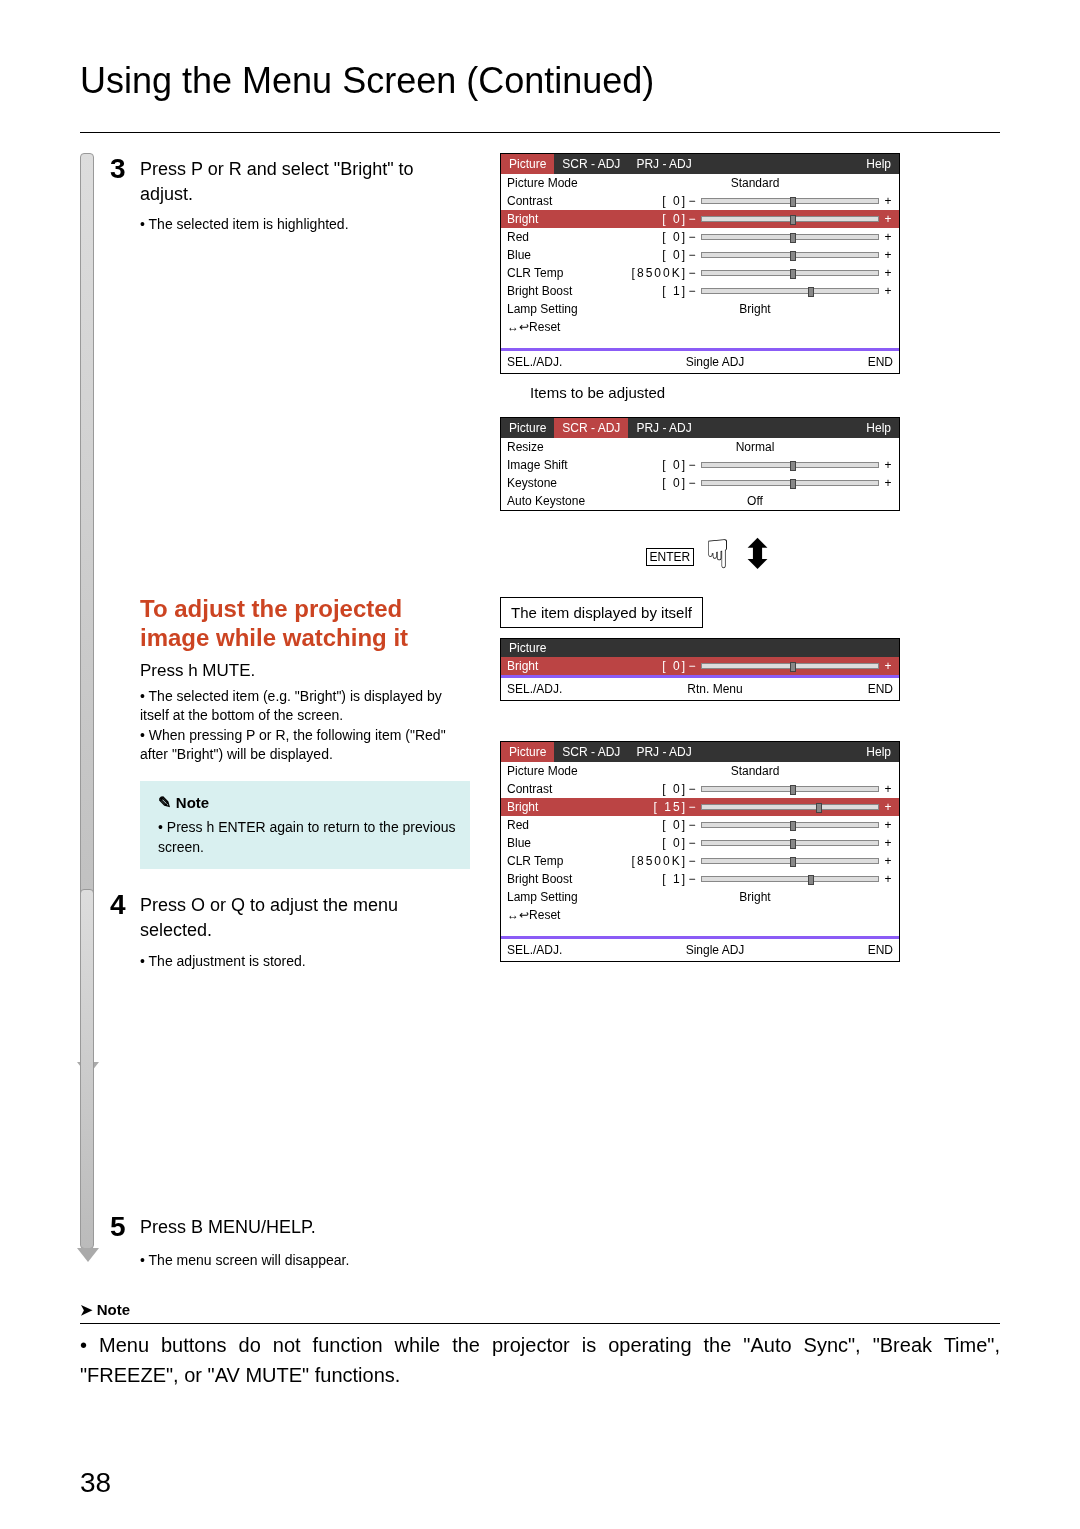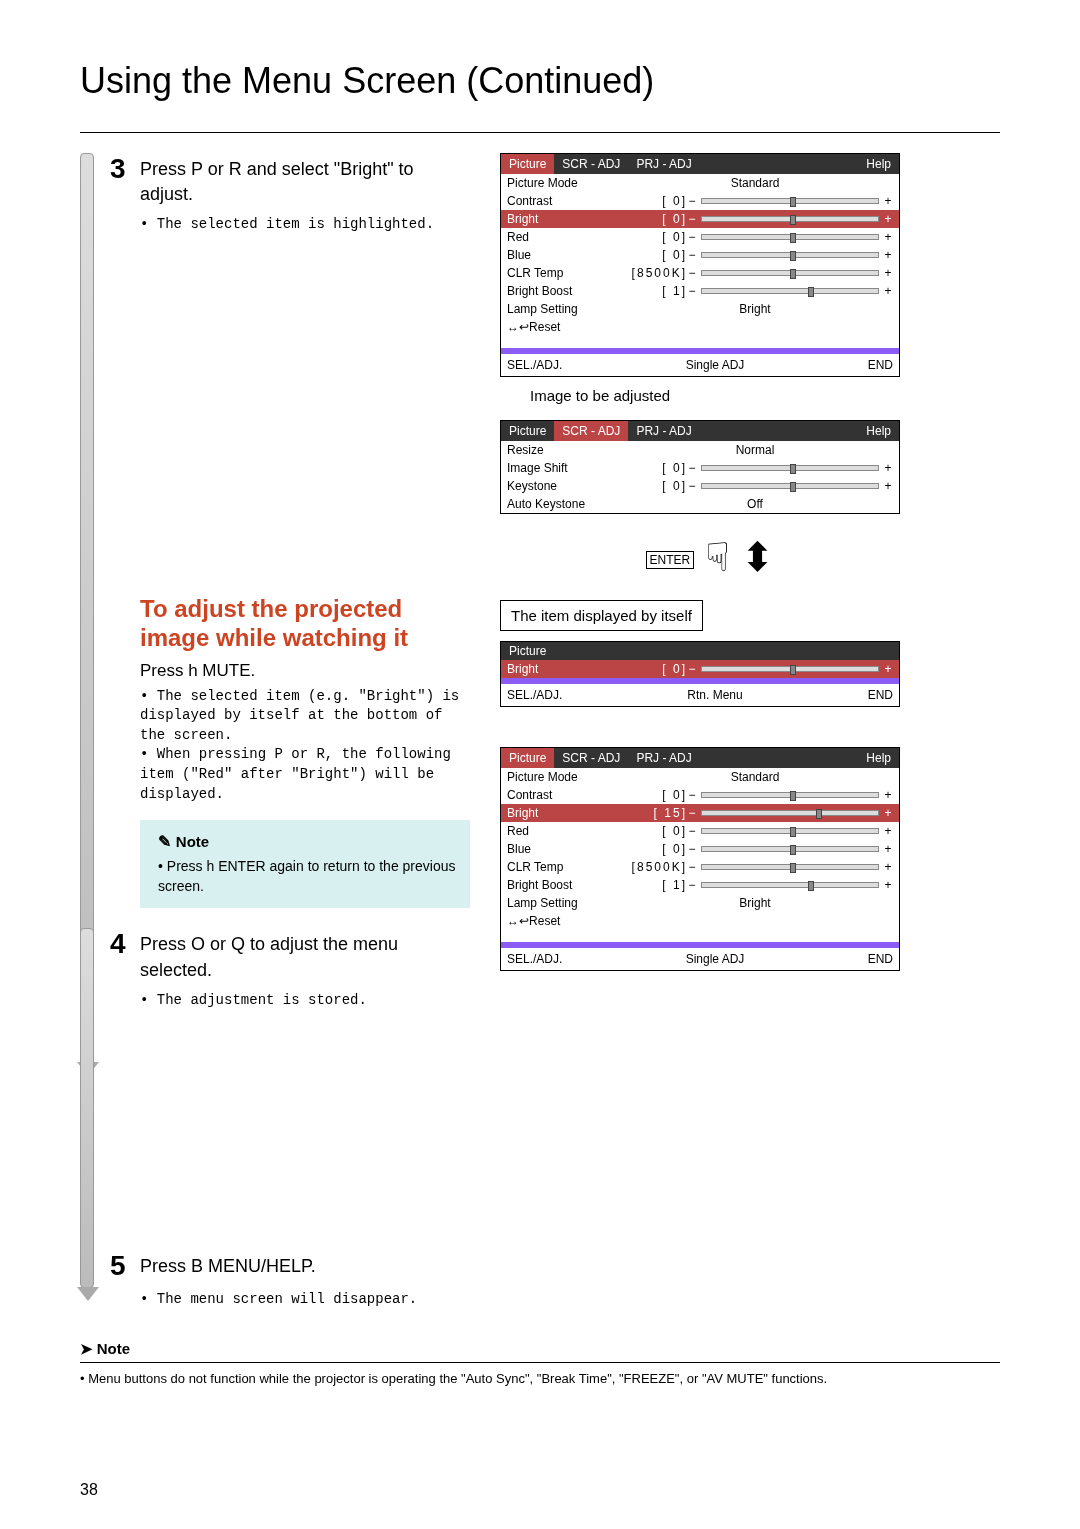--- a/index.html
+++ b/index.html
@@ -5,21 +5,21 @@
   * { box-sizing: border-box; margin: 0; padding: 0; }
   body { font-family: Arial, Helvetica, sans-serif; background: #fff; width: 1080px; height: 1529px; padding: 60px 80px 40px 80px; position: relative; }
   h1 { font-size: 36px; font-weight: normal; margin-bottom: 30px; }
   .hr { border-top: 1px solid #000; margin-bottom: 20px; }
   .cols { display: flex; gap: 30px; }
   .left { width: 390px; position: relative; }
   .right { width: 420px; }
   .step { display: flex; align-items: flex-start; gap: 10px; margin-bottom: 8px; }
   .step-num { font-size: 28px; font-weight: bold; min-width: 20px; }
   .step-text { font-size: 18px; line-height: 1.4; padding-top: 4px; }
-  .bullet { font-size: 14px; margin-left: 30px; line-height: 1.4; font-family: Liberation Mono, monospace; }
+  .bullet { font-size: 14px; margin-left: 30px; line-height: 1.4; }
   .bullet::before { content: "• "; }
   .section-title { font-size: 24px; color: #c42; margin: 20px 0 8px 30px; line-height: 1.2; font-weight: bold; }
   .subhead { font-size: 17px; margin-left: 30px; margin-bottom: 6px; }
   .notebox { background: #d9f0f0; padding: 12px 12px 12px 18px; margin: 16px 0 20px 30px; }
   .notehead { font-size: 15px; font-weight: bold; margin-bottom: 6px; }
   .notehead::before { content: "✎ "; font-size: 16px; }
   .notebullet { font-size: 14px; line-height: 1.4; }
   .notebullet::before { content: "• "; }
   .arrow-bar { position: absolute; left: 0; top: 0; width: 14px; background: linear-gradient(#ddd,#bbb); border: 1px solid #999; border-radius: 4px; }
   .arrow-bar.bar1 { height: 910px; }
@@ -32,33 +32,33 @@
   .tab.help { margin-left: auto; }
   .mrow { display: flex; padding: 2px 6px; align-items: center; }
   .mrow.hl { background: #b44; color: #fff; }
   .mlabel { width: 110px; }
   .mval-wrap { width: 70px; text-align: right; letter-spacing: 2px; }
   .mslider { flex: 1; display: flex; align-items: center; gap: 4px; }
   .minus, .plus { width: 10px; text-align: center; }
   .bar { flex: 1; height: 6px; background: #ddd; border: 1px solid #888; position: relative; }
   .thumb { position: absolute; top: -2px; width: 6px; height: 10px; background: #888; border: 1px solid #444; }
   .mrow .wide { flex: 1; text-align: center; }
-  .footer-row { display: flex; justify-content: space-between; padding: 4px 6px; border-top: 6px solid #8b5cf6; }
+  .footer-row { display: flex; justify-content: space-between; padding: 4px 6px; border-top: 3px solid #8b5cf6; }
   .reset-row { padding: 2px 6px; }
   .caption { font-size: 15px; margin: 6px 0 16px 30px; }
   .caption-box { border: 1px solid #000; padding: 6px 10px; display: inline-block; font-size: 15px; margin: 10px 0 10px 0px; }
   .enter-arrow { text-align: center; font-size: 40px; padding: 10px 0; }
   .enter-label { font-size: 12px; border: 1px solid #000; padding: 1px 3px; display: inline-block; vertical-align: middle; }
   .single-menu { border: 1px solid #000; font-size: 12px; width: 400px; margin-bottom: 20px; }
   .single-head { background: #333; color: #fff; padding: 2px 8px; }
-  .page-num { position: absolute; bottom: 30px; left: 80px; font-size: 16px; }
+  .page-num { position: absolute; bottom: 30px; left: 80px; font-size: 28px; }
   .bottom-note { margin-top: 30px; }
   .bottom-note .arrowlabel { font-size: 15px; font-weight: bold; }
   .bottom-note .arrowlabel::before { content: "➤ "; }
-  .bottom-note-text { font-size: 13px; line-height: 1.5; margin-top: 6px; text-align: justify; }
+  .bottom-note-text { font-size: 20px; line-height: 1.5; margin-top: 6px; text-align: justify; }
   .bottom-note-text::before { content: "• "; }
   .spacer { height: 340px; }
   .spacer2 { height: 20px; }
   .right-block { position: relative; }
 </style>
 </head>
 <body>
 
 <h1>Using the Menu Screen (Continued)</h1>
 <div class="hr"></div>
@@ -195,21 +195,21 @@
       </div>
       <div class="reset-row"><span>↔↩</span><span>Reset</span></div>
       <div style="height:12px;"></div>
       <div class="footer-row">
         <span>SEL./ADJ.</span>
         <span>Single ADJ</span>
         <span>END</span>
       </div>
     </div>
 
-    <div class="caption">Image to be adjusted</div>
+    <div class="caption">Items to be adjusted</div>
 
     
     <div class="menu">
       <div class="tabs">
         <div class="tab">Picture</div>
         <div class="tab active">SCR - ADJ</div>
         <div class="tab">PRJ - ADJ</div>
         <div class="tab help">Help</div>
       </div>
       <div class="mrow">

